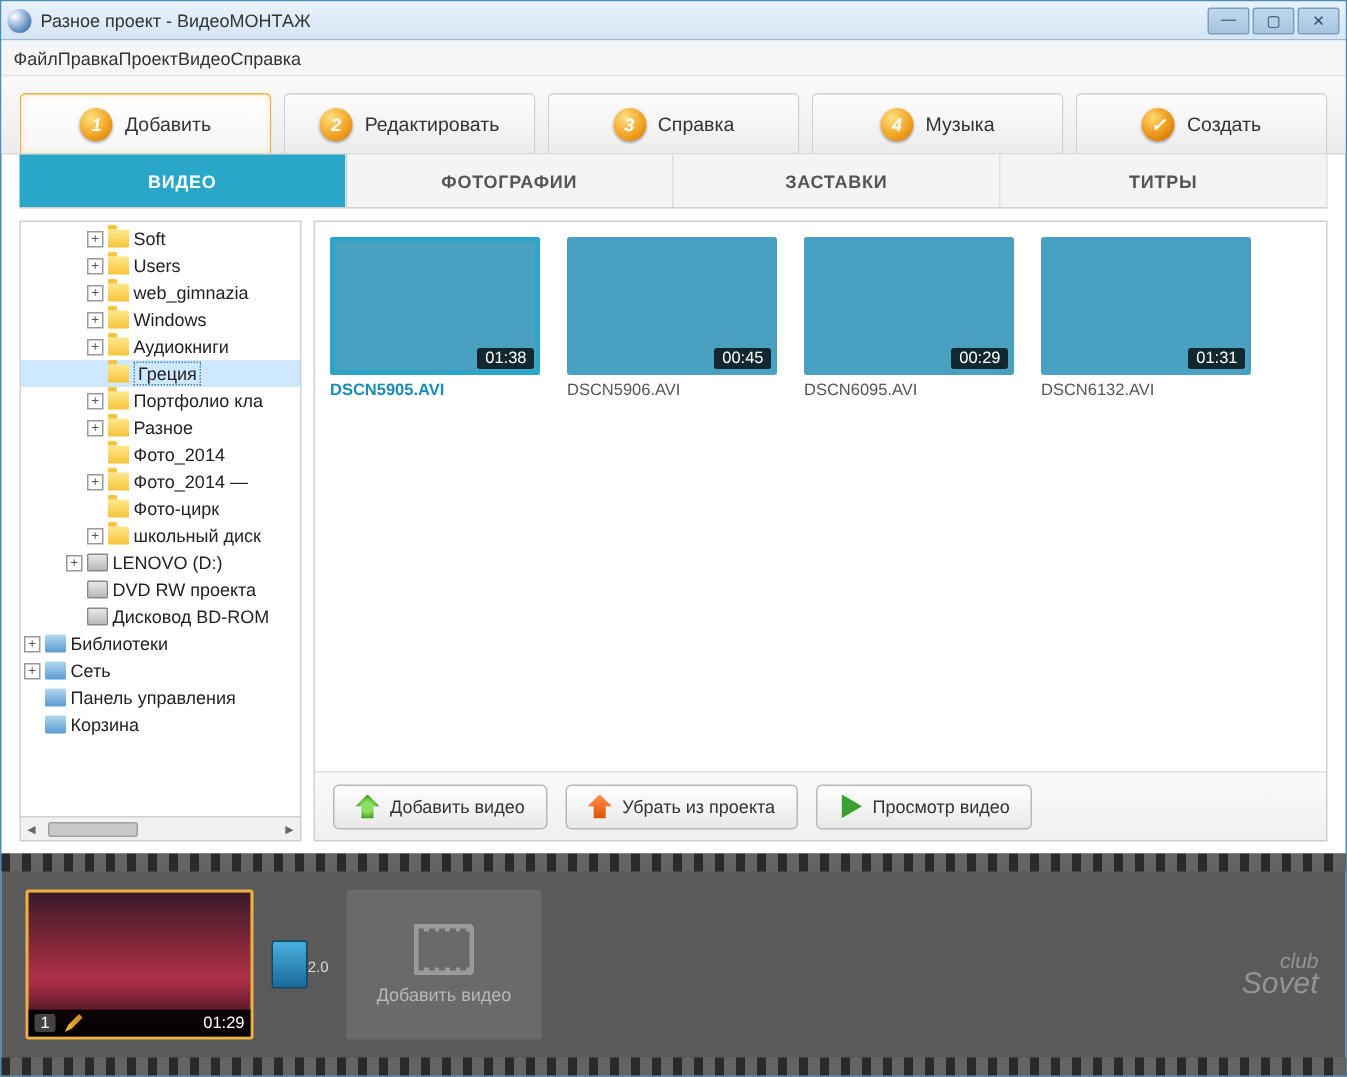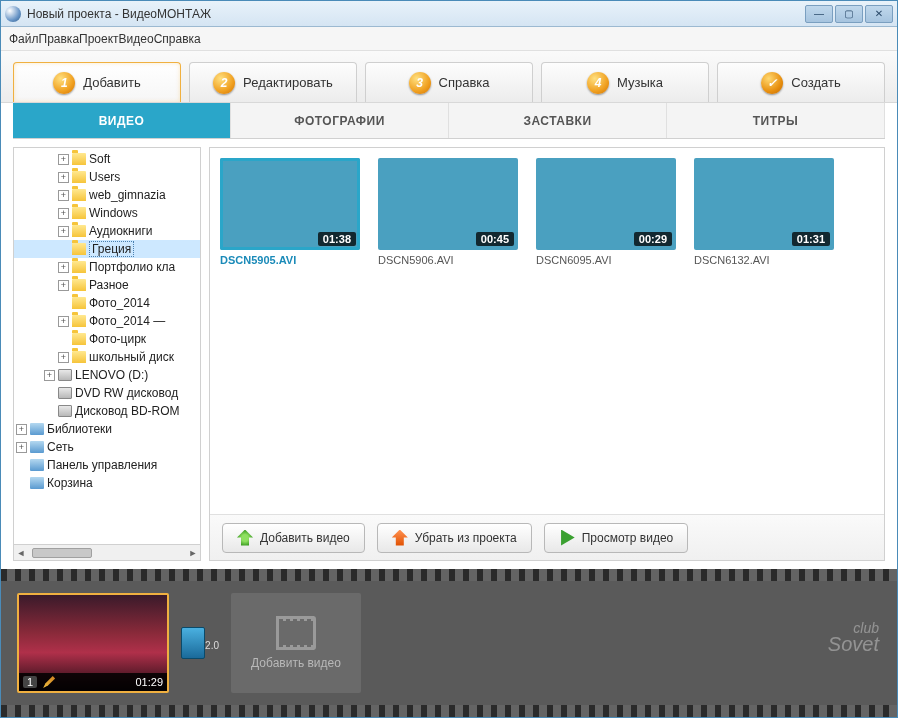--- a/index.html
+++ b/index.html
@@ -43,21 +43,21 @@
 .tree-row.selected .label { border:1px dotted #4a80b0; padding:0 2px; }
 .tree-hscroll { height:16px; background:#f0f0f0; border-top:1px solid #d0d0d0; display:flex; align-items:center; }
 .tree-hscroll .thumb { width:60px; height:10px; background:#c8c8c8; border:1px solid #a0a0a0; border-radius:2px; margin-left:4px; }
 .tree-hscroll .arrow { width:14px; height:14px; display:flex; align-items:center; justify-content:center; font-size:9px; color:#666; }
 
 .content-panel { flex:1; display:flex; flex-direction:column; background:#fff; border:1px solid #d0d0d0; }
 .thumbs-area { flex:1; padding:10px; display:flex; gap:18px; align-content:flex-start; }
 .vthumb { width:140px; }
 .vthumb .frame { width:140px; height:92px; background:#4aa0c0; position:relative; border-radius:2px; overflow:hidden; }
 .vthumb.selected .frame { outline:3px solid #2aa6c9; outline-offset:-3px; }
-.vthumb .time { position:absolute; right:4px; bottom:4px; background:rgba(0,0,0,.75); color:#fff; font-size:11px; font-weight:bold; padding:1px 5px; border-radius:2px;margin-left:16px; }
+.vthumb .time { position:absolute; right:4px; bottom:4px; background:rgba(0,0,0,.75); color:#fff; font-size:11px; font-weight:normal; padding:1px 5px; border-radius:2px;margin-left:16px; }
 .vthumb .fname { font-size:11px; color:#555; margin-top:4px; overflow:hidden; text-overflow:ellipsis; white-space:nowrap; }
 .vthumb.selected .fname { color:#1a8ab8;font-weight:bold; }
 .pool1 { background:linear-gradient(160deg,#6fc5e0 0%,#3a95c0 50%,#2a7aa0 100%); }
 .pool2 { background:linear-gradient(160deg,#8ad0e8 0%,#4aa0d0 60%,#2a7aa0 100%); }
 .pool3 { background:linear-gradient(160deg,#5ab0d0,#206a90); }
 .outdoor { background:linear-gradient(#a0b890 0%,#6a8a60 60%,#4a6a40 100%); }
 
 .btn-row { height:46px; border-top:1px solid #e0e0e0; display:flex; align-items:center; padding:0 12px; gap:12px; background:linear-gradient(#fafafa,#f0f0f0); }
 .action-btn { height:30px; padding:0 14px; background:linear-gradient(#fff,#e8e8e8); border:1px solid #b8b8b8; border-radius:4px; display:flex; align-items:center; gap:7px; font-size:12px; color:#333; cursor:pointer; }
 .ic { width:16px; height:16px; display:inline-block; }
@@ -74,31 +74,31 @@
 .timeline-clip .bottom-bar .pencil { width:12px; height:12px; background:linear-gradient(45deg,#f0c040,#d08020); clip-path:polygon(0 100%,20% 60%,80% 0,100% 20%,40% 80%); }
 .timeline-clip .bottom-bar .dur { margin-left:auto; }
 .transition-chip { width:38px; height:50px; display:flex; flex-direction:row; align-items:center; }
 .transition-chip .box { width:38px; height:32px; background:linear-gradient(#4ab0e0,#1a6a9a); border:1px solid #0a4a6a; border-radius:2px; }
 .transition-chip .val { color:#ddd; font-size:10px; margin-top:4px; }
 .add-slot { width:130px; height:100px; background:#6a6a6a; border-radius:2px; display:flex; flex-direction:column; align-items:center; justify-content:center; gap:6px; color:#b8b8b8; font-size:12px; }
 .add-slot .film-ic { width:40px; height:34px; border:3px solid #9a9a9a; border-radius:3px; position:relative; }
 .add-slot .film-ic::before, .add-slot .film-ic::after { content:''; position:absolute; left:-3px; right:-3px; height:5px; background:repeating-linear-gradient(90deg,#9a9a9a 0 3px,transparent 3px 7px); }
 .add-slot .film-ic::before { top:-3px; } .add-slot .film-ic::after { bottom:-3px; }
 
-.watermark { position:absolute; right:18px; bottom:64px; color:rgba(255,255,255,.35); font-family:cursive; font-size:20px; font-style:italic; pointer-events:none; line-height:.9; text-align:right;margin-left:28px; }
+.watermark { position:absolute; right:18px; bottom:52px; color:rgba(255,255,255,.35); font-family:cursive; font-size:20px; font-style:italic; pointer-events:none; line-height:.9; text-align:right;margin-left:28px; }
 .watermark .l1 { font-size:14px; }
 </style>
 </head>
 <body>
 
 <div class="window">
 
   <div class="titlebar">
     <div class="app-icon"></div>
-    <div class="title">Новый проекта - ВидеоМОНТАЖ</div>
+    <div class="title">Разное проект - ВидеоМОНТАЖ</div>
     <div class="win-btns">
       <div class="win-btn">—</div>
       <div class="win-btn">▢</div>
       <div class="win-btn">✕</div>
     </div>
   </div>
 
   <div class="menubar">
     <span>Файл</span>
     <span>Правка</span>
@@ -241,21 +241,21 @@
             <span class="tree-spacer"></span>
             <span class="tree-toggle">+</span>
             <span class="drive-icon"></span>
             <span class="label">LENOVO (D:)</span>
           </div>
           <div class="tree-row">
             <span class="tree-spacer"></span>
             <span class="tree-spacer"></span>
             <span class="tree-toggle empty"></span>
             <span class="drive-icon"></span>
-            <span class="label">DVD RW дисковод</span>
+            <span class="label">DVD RW проекта</span>
           </div>
           <div class="tree-row">
             <span class="tree-spacer"></span>
             <span class="tree-spacer"></span>
             <span class="tree-toggle empty"></span>
             <span class="drive-icon"></span>
             <span class="label">Дисковод BD-ROM</span>
           </div>
           <div class="tree-row">
             <span class="tree-toggle">+</span>

